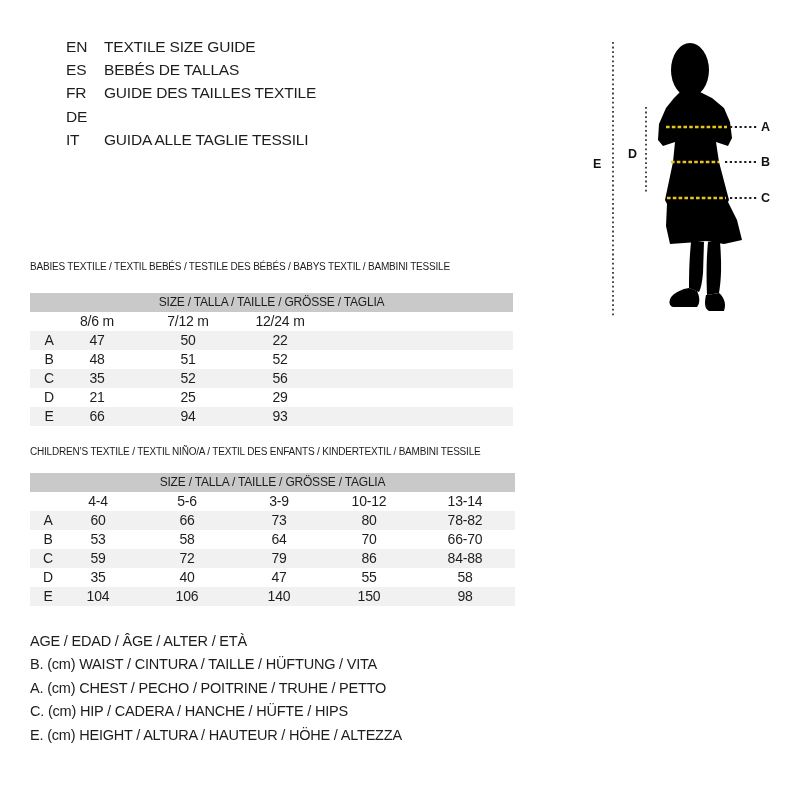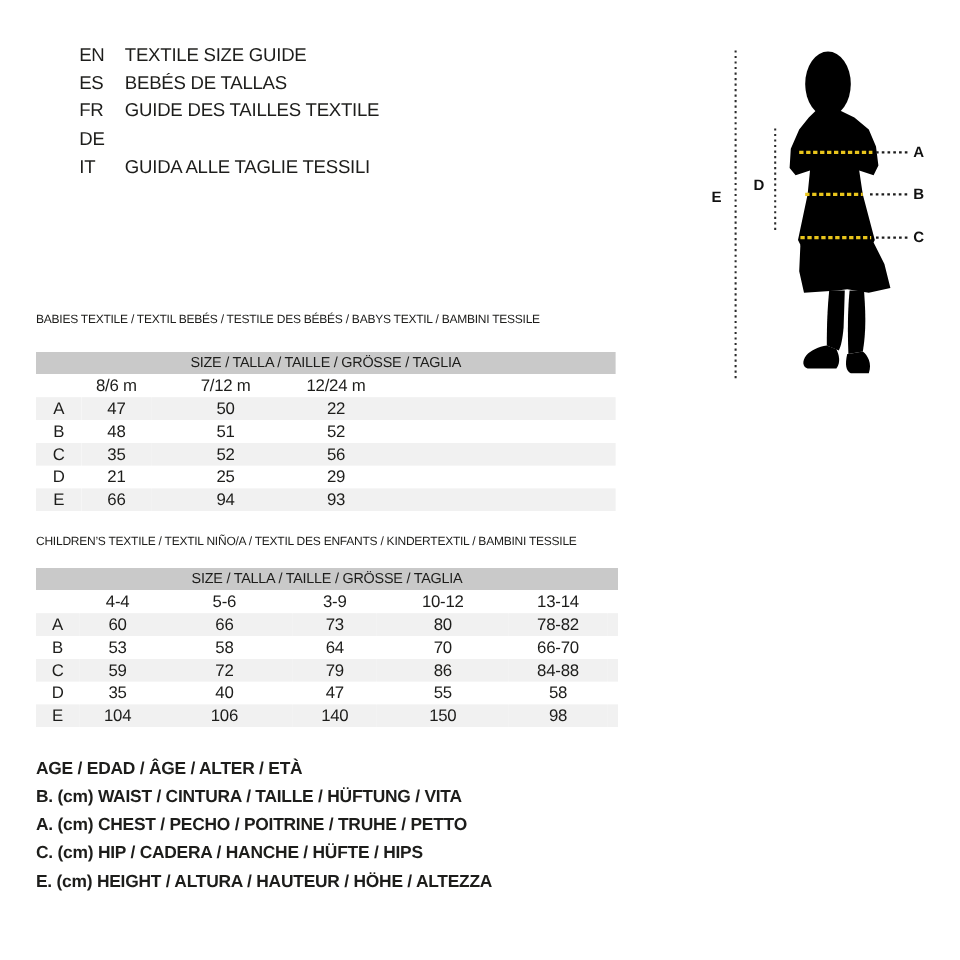--- a/index.html
+++ b/index.html
@@ -29,21 +29,21 @@
   }
   .bar-cell {
     background:var(--table-header-bg,#c9c9c9);
     text-align:left; padding-left:5px; font-size:12px;
   }
   .label-col { text-align:left; padding-left:3px; }
   .size-table tbody tr:nth-child(odd) td { background:var(--row-stripe,#f1f1f1); }
 
   
   .legend { position:absolute; left:30px; top:630px; font-size:14.5px; }
-  .legend-line { height:23.4px; line-height:23.4px; white-space:nowrap;font-weight:bold; }
+  .legend-line { height:23.4px; line-height:23.4px; white-space:nowrap; }
 
   
   .figure-svg { position:absolute; left:585px; top:25px; }
   .figure-svg text { font-family:"Liberation Sans", sans-serif; font-size:12.5px; font-weight:bold; fill:#111; }
   .silhouette { fill:#000; stroke:none; }
   .vline { stroke:#2a2a2a; stroke-width:1.7; stroke-dasharray:1.8 2.8; fill:none; }
   .bline { stroke:#1c1c1c; stroke-width:1.8; stroke-dasharray:2.2 2.6; fill:none; }
   .yline { stroke:var(--measure-yellow,#e9c51c); stroke-width:2.6; stroke-dasharray:3.6 2.2; fill:none; }
 </style>
 </head>

